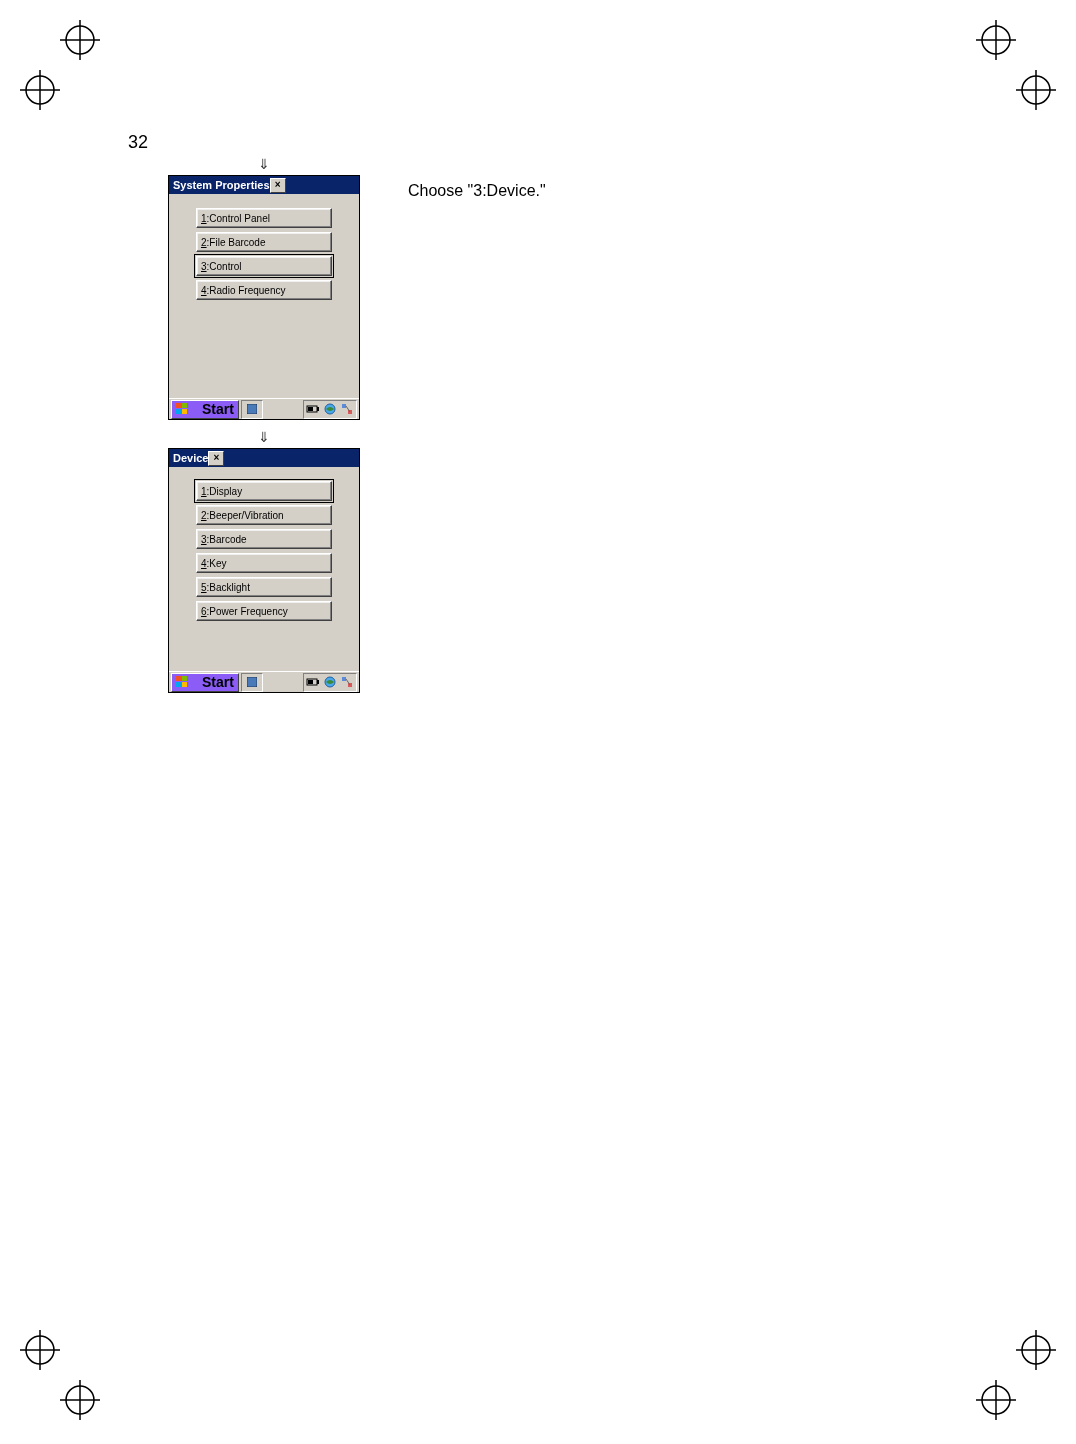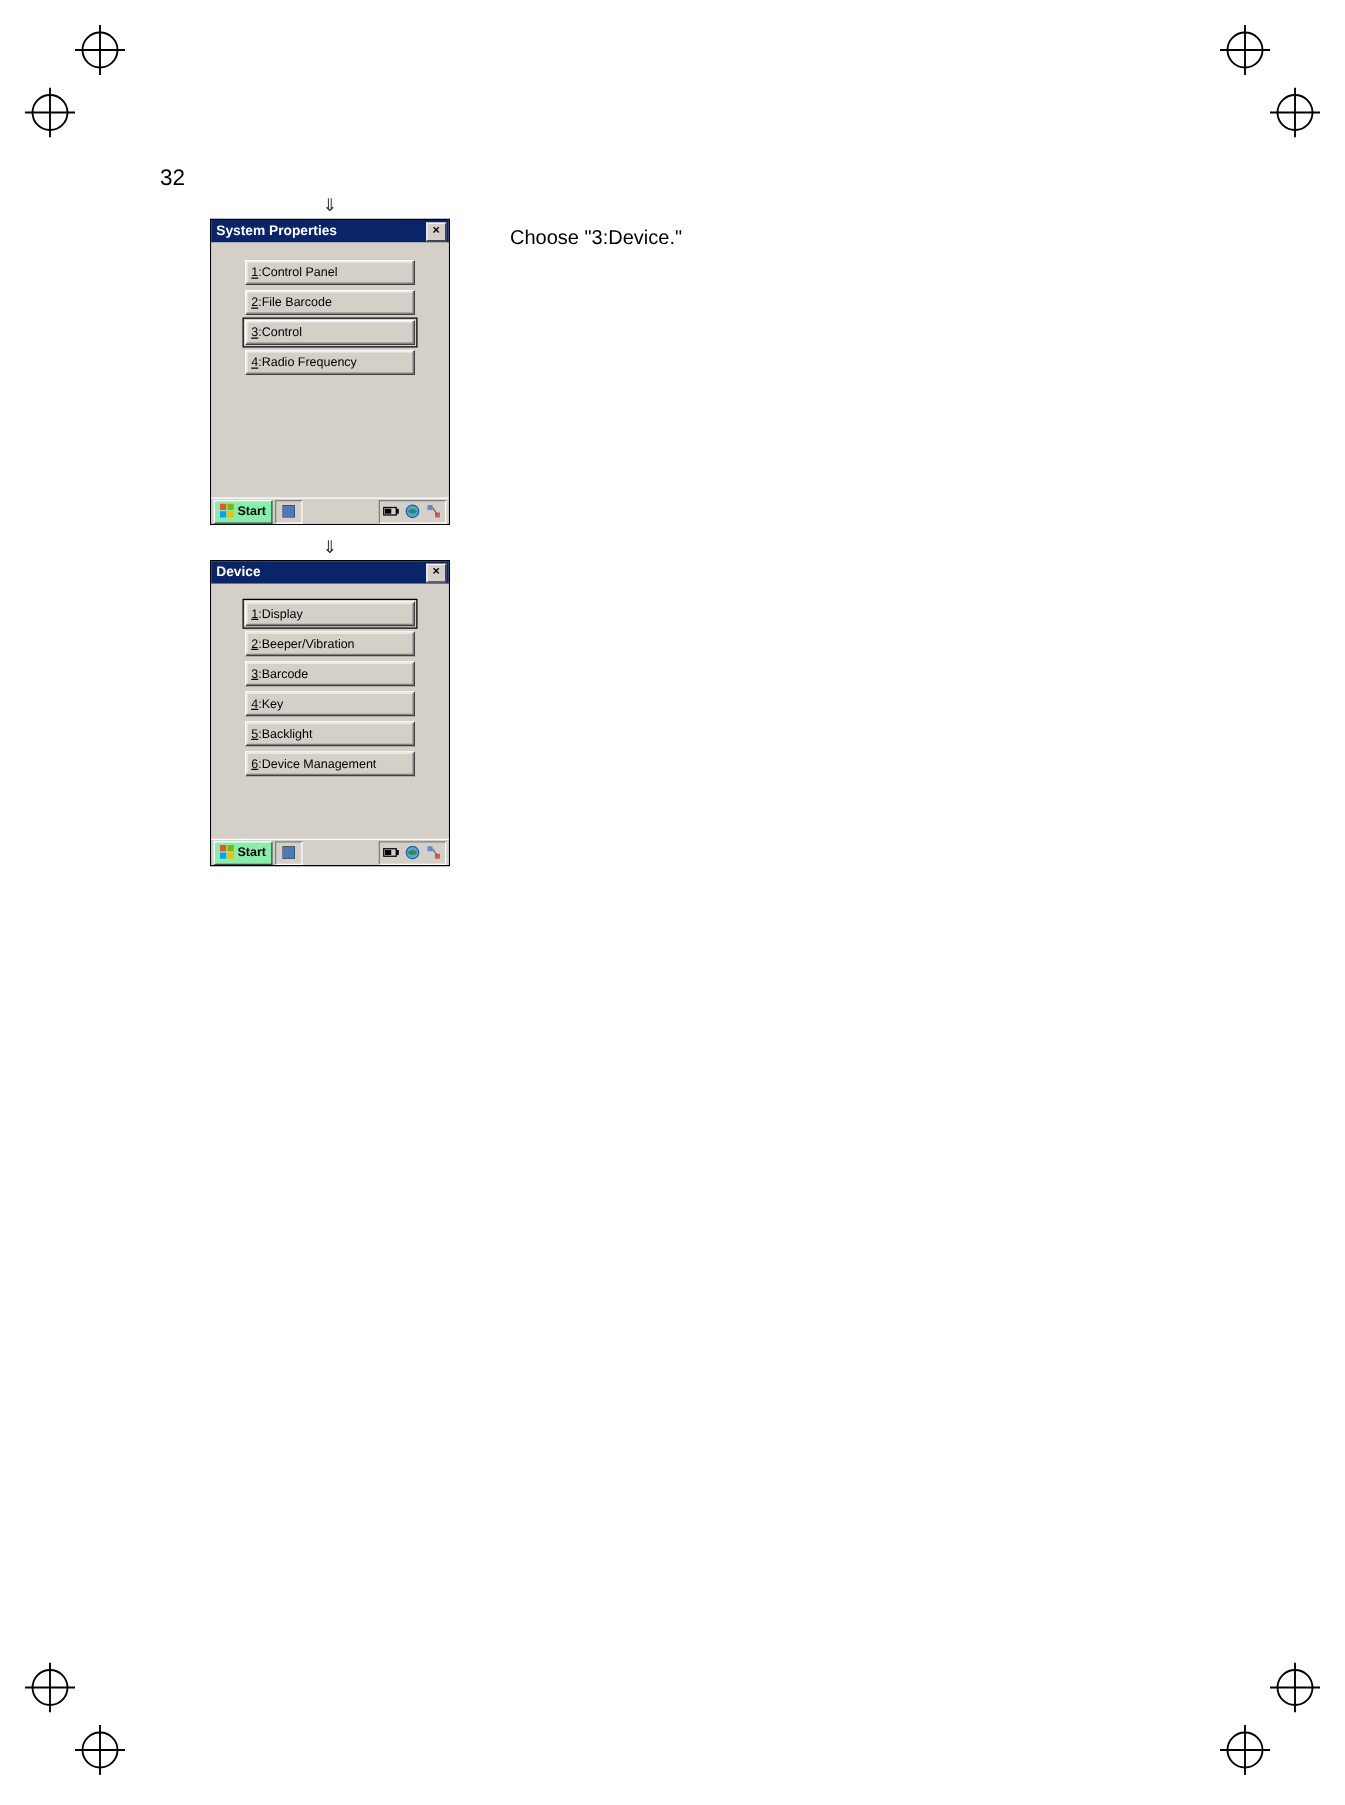--- a/index.html
+++ b/index.html
@@ -52,21 +52,21 @@
     background: #dcdcdc;
     font-family: Tahoma, sans-serif;
     font-size: 11px;
   }
   .titlebar {
     background: #0a246a;
     color: #fff;
     font-weight: bold;
     display: flex;
     align-items: center;
-    justify-content: space-between;
+    justify-content: flex-start;
     padding: 1px 2px 1px 4px;
     height: 16px;
   }
   .titlebar .title { font-size: 11px; }
   .close-btn {
     width: 14px;
     height: 13px;
     background: #d4d0c8;
     border: 1px solid #fff;
     border-right-color: #404040;
@@ -112,32 +112,32 @@
     background: #d4d0c8;
     border-top: 1px solid #fff;
     height: 20px;
     display: flex;
     align-items: center;
     padding: 0 2px;
     gap: 2px;
   }
   .start-btn {
     height: 17px;
-    background: #86efac;
+    background: #8b5cf6;
     border-top: 1px solid #fff;
     border-left: 1px solid #fff;
     border-right: 1px solid #404040;
     border-bottom: 1px solid #404040;
     display: flex;
     align-items: center;
     padding: 0 4px;
-    font-size: 10px;
+    font-size: 14px;
     font-weight: bold;
     color: #000;
-    gap: 2px;
+    gap: 14px;
     cursor: default;
   }
   .win-logo {
     width: 12px;
     height: 12px;
     position: relative;
   }
   .win-logo span {
     position: absolute;
     width: 5px;
@@ -335,21 +335,21 @@
         <div class="menu-btn">
           <span class="under">4</span>
           <span>:Key</span>
         </div>
         <div class="menu-btn">
           <span class="under">5</span>
           <span>:Backlight</span>
         </div>
         <div class="menu-btn">
           <span class="under">6</span>
-          <span>:Device Management</span>
+          <span>:Power Frequency</span>
         </div>
       </div>
     <div class="taskbar">
       <div class="start-btn">
         <span class="win-logo">
             <span class="wl-r"></span>
             <span class="wl-g"></span>
             <span class="wl-b"></span>
             <span class="wl-y"></span>
           </span>

